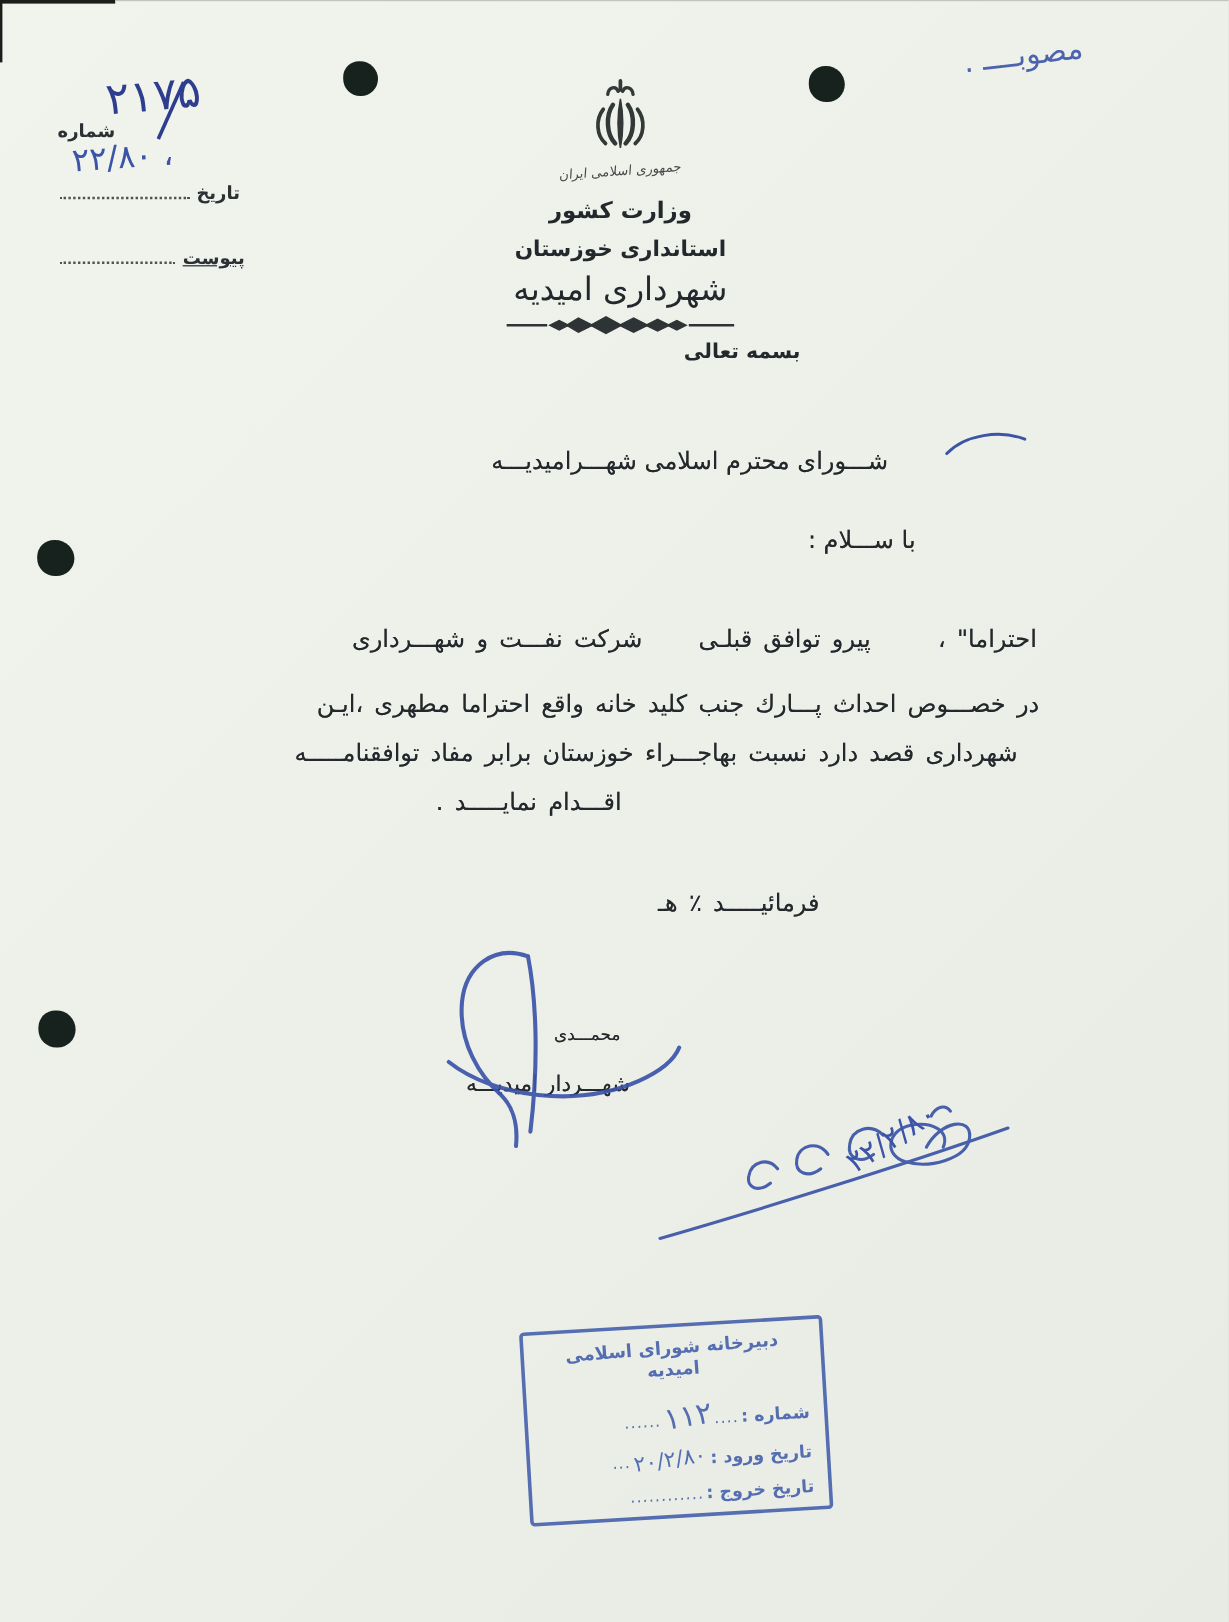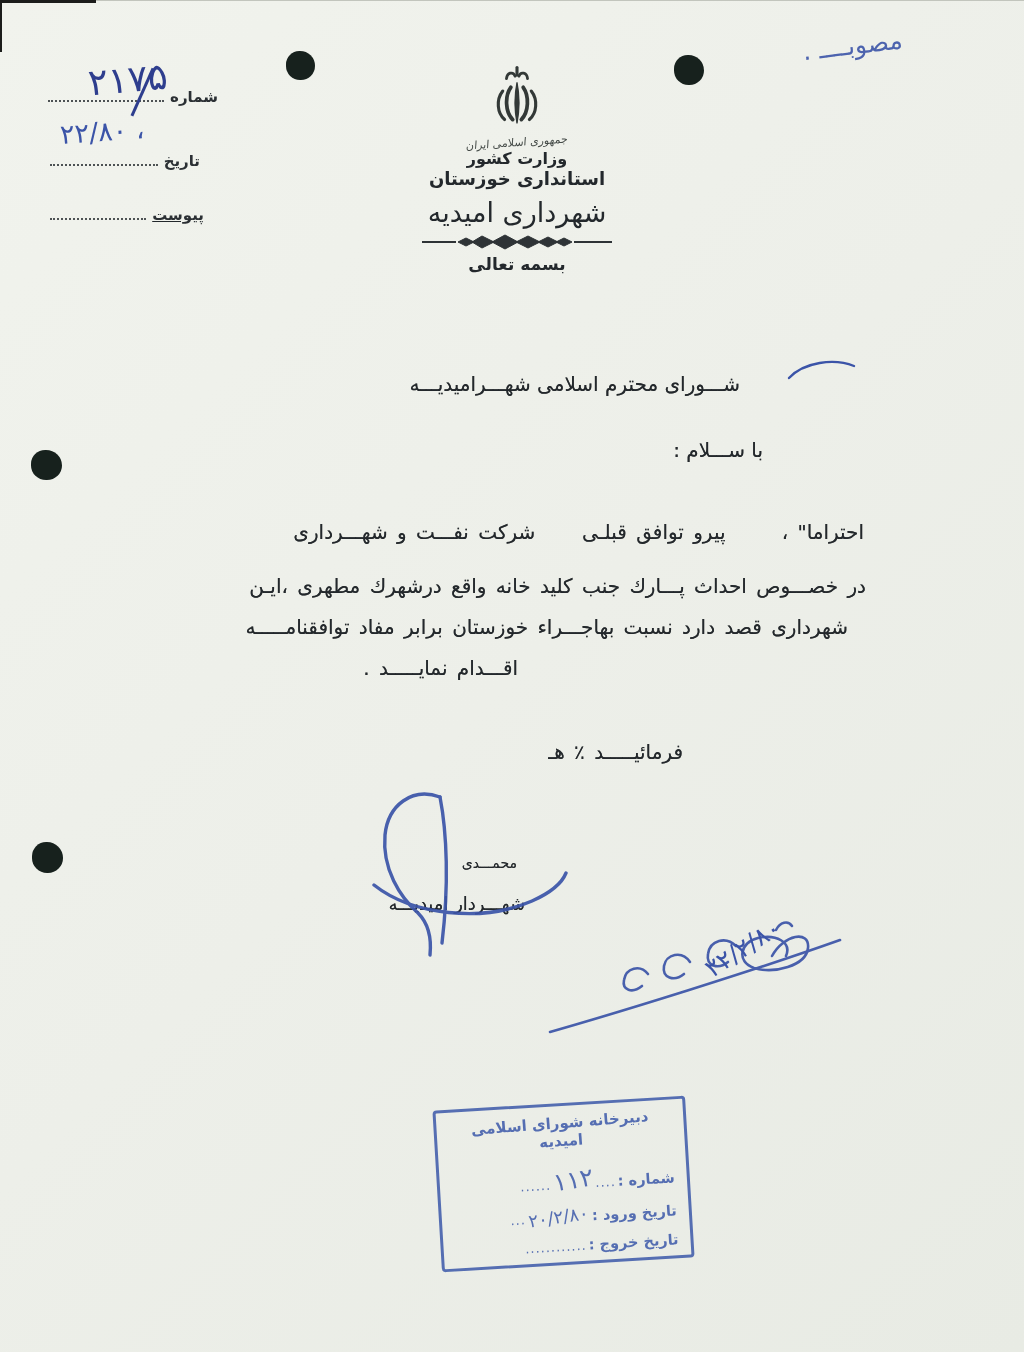--- a/index.html
+++ b/index.html
@@ -22,31 +22,31 @@
   .hole-a { left:286px; top:51px;  width:29px; height:29px; }
   .hole-b { left:674px; top:55px;  width:30px; height:30px; }
   .hole-c { left:31px;  top:450px; width:31px; height:30px; }
   .hole-d { left:32px;  top:842px; width:31px; height:31px; }
 
   
   .letterhead { position:absolute; left:367px; top:58px; width:300px; text-align:center; }
   .emblem { display:block; margin:0 auto; }
   .emblem-caption { margin-top:2px; font-size:11px; color:#454b48;
     transform:rotate(-4deg) skewX(-8deg); direction:rtl; }
-  .lh1 { font-size:16px; font-weight:bold; direction:rtl; }
-  .lh2 { font-size:18px; font-weight:bold; direction:rtl; }
+  .lh1 { margin-top:16px; font-size:19px; font-weight:bold; direction:rtl; }
+  .lh2 { margin-top:10px; font-size:18px; font-weight:bold; direction:rtl; }
   .lh3 { margin-top:8px;  font-size:27px; font-weight:normal; direction:rtl; }
   .ornament { display:block; margin:6px auto 0; }
-  .lh4 { margin-top:4px; font-size:17px; font-weight:bold; direction:rtl; }
+  .lh4 { margin-top:4px; font-size:17px; font-weight:bold; direction:rtl;text-align:right; }
 
   
   .meta-row { position:absolute; display:flex; direction:rtl; align-items:flex-end; }
   .meta-row .meta-label { font-size:15px; font-weight:bold; color:#2b3034; white-space:nowrap; }
   .meta-row .meta-line { flex:1; border-bottom:2px dotted #4d5254; margin:0 6px 4px 0; height:1px; }
-  .row-number { left:48px; top:88px;  width:170px; }
+  .row-number { left:48px; top:100px;  width:170px;flex-direction:column; }
   .row-date   { left:50px; top:152px; width:150px; }
   .row-attach { left:50px; top:206px; width:154px;text-decoration:underline; }
   .hand { position:absolute; color:#2e3e8e; direction:rtl; white-space:nowrap; }
   .hand-number { left:88px; top:58px; font-size:37px; letter-spacing:5px; transform:rotate(-5deg); }
   .num-slash { position:absolute; left:141px; top:66px; width:2.5px; height:52px;
     background:#2e3e8e; transform:rotate(24deg); }
   .hand-date { left:60px; top:116px; font-size:27px; letter-spacing:3px; transform:rotate(-4deg); color:#3b54a8; }
 
   
   .note-tr { position:absolute; left:693px; top:38px; width:210px; font-size:25px;
@@ -150,21 +150,21 @@
   <span class="hand hand-date"><span>،</span> <span>۲۲/۸۰</span></span>
 
   <div class="note-tr">مصوبــــ .</div>
   <svg class="pen-arc" width="72" height="28" viewBox="0 0 72 28">
     <path d="M3,22 C18,6 48,2 68,10" fill="none" stroke="#3b54a8" stroke-width="2.4" stroke-linecap="round"></path>
   </svg>
 
   <div class="recipient">شـــورای محترم اسلامی شهـــرامیدیـــه</div>
   <div class="salutation">با ســـلام :</div>
   <div class="body-line bl-0">احتراما" ،      پیرو توافق قبلـی     شرکت نفـــت و شهـــرداری</div>
-  <div class="body-line bl-1">در خصـــوص احداث پـــارك جنب كلید خانه واقع درشهرك مطهری ،ایـن</div>
+  <div class="body-line bl-1">در خصـــوص احداث پـــارك جنب كلید خانه واقع احتراما مطهری ،ایـن</div>
   <div class="body-line bl-2">شهرداری قصد دارد نسبت بهاجـــراء خوزستان برابر مفاد توافقنامـــــه</div>
   <div class="body-line bl-3">اقـــدام نمایـــــد .</div>
   <div class="body-line bl-5">فرمائیـــــد ٪ هـ</div>
 
   <div class="signer-name">محمـــدی</div>
   <div class="signer-title">شهـــردار امیدیـــه</div>
   <svg class="pen-big" width="240" height="185" viewBox="0 0 240 185">
     <g fill="none" stroke="#3b54a8" stroke-width="3.4" stroke-linecap="round">
       <path d="M88,12 C60,2 36,20 33,50 C30,84 48,112 66,128 C74,136 80,150 78,170"></path>
       <path d="M88,12 C95,48 97,100 90,158"></path>

